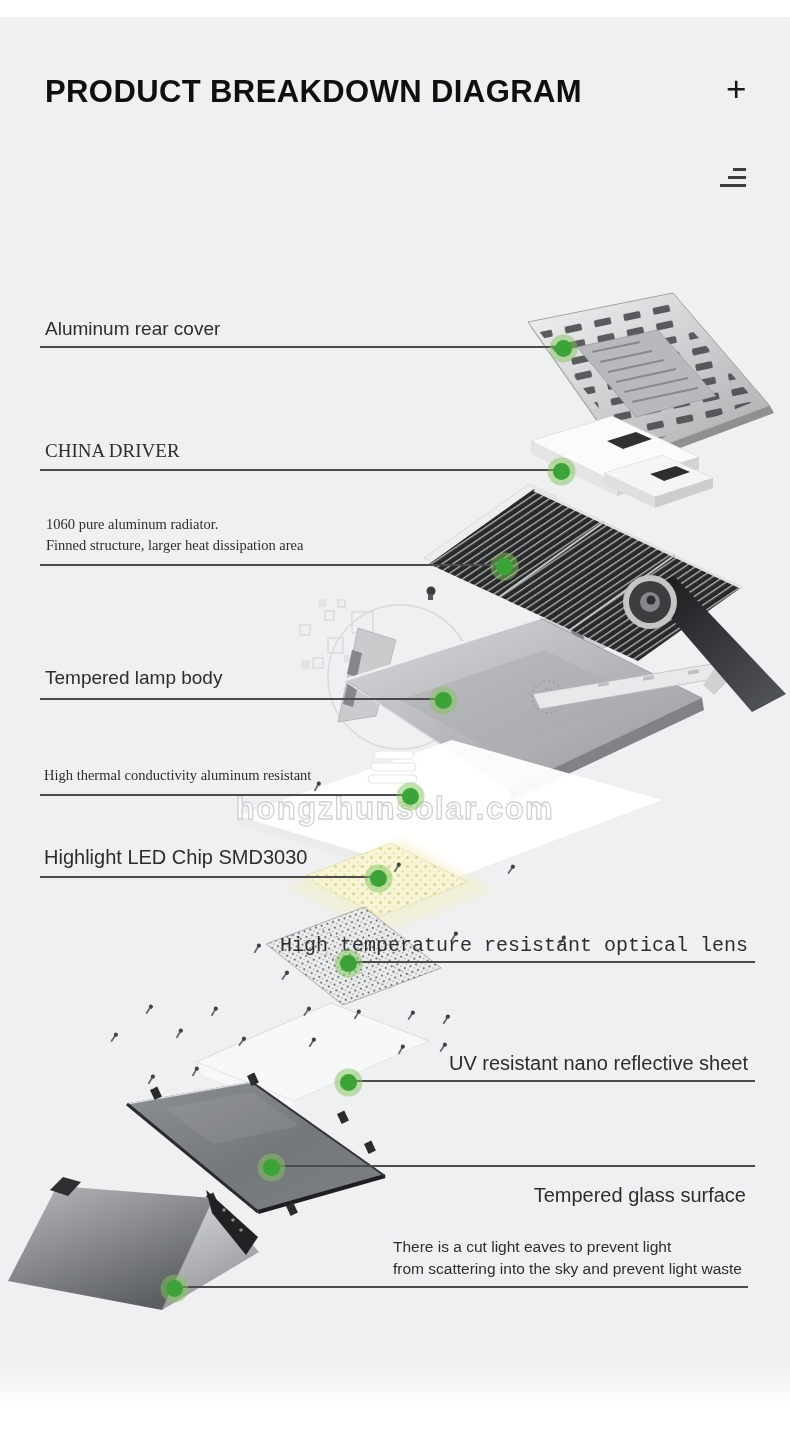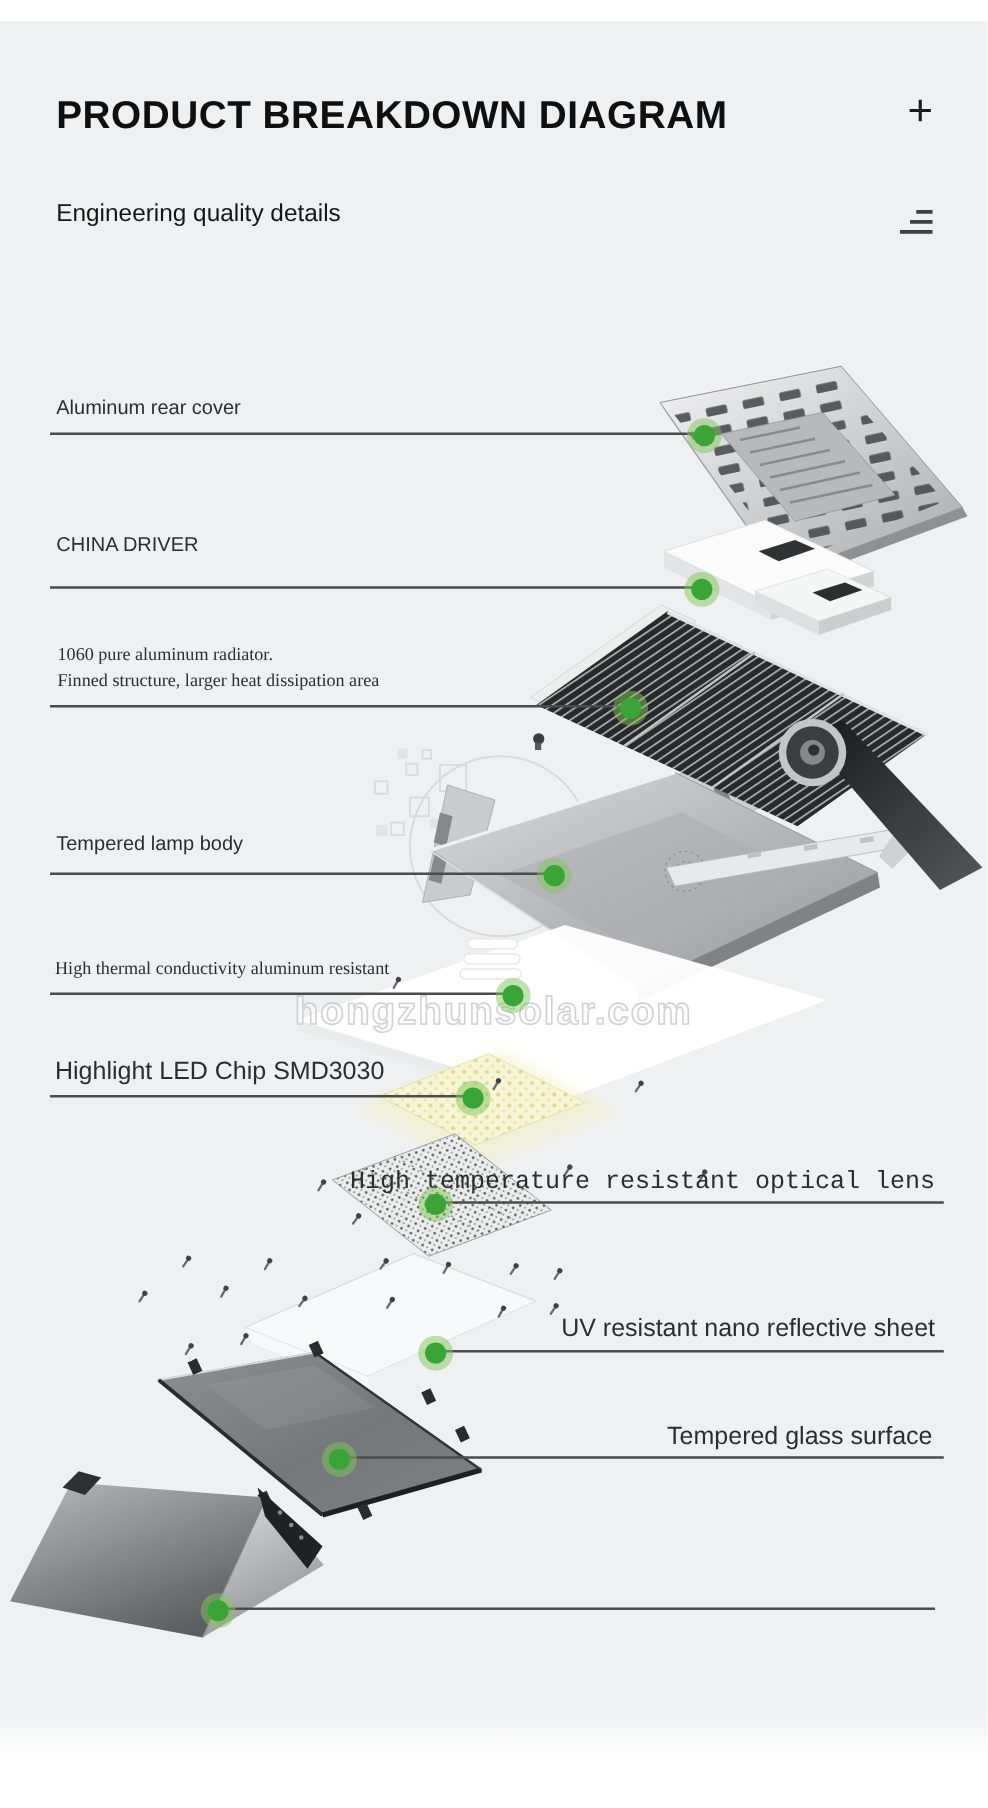--- a/index.html
+++ b/index.html
@@ -12,38 +12,37 @@
   .subtitle{position:absolute;left:45px;top:160px;margin:0;font-size:19.5px;font-weight:400;color:#151515;line-height:1.2;z-index:9;}
   .lines-icon{position:absolute;left:696px;top:168px;width:50px;display:flex;flex-direction:column;align-items:flex-end;gap:5px;z-index:9;}
   .lines-icon i{display:block;height:3px;background:#3d3f41;}
   .lines-icon i:nth-child(1){width:13px;}
   .lines-icon i:nth-child(2){width:18px;}
   .lines-icon i:nth-child(3){width:26px;}
   svg.diagram{position:absolute;left:0;top:0;z-index:2;}
   .watermark{position:absolute;left:0;top:791px;width:790px;text-align:center;font-size:31px;font-weight:700;
     letter-spacing:1.5px;color:rgba(255,255,255,0.5);-webkit-text-stroke:1.3px rgba(203,204,206,0.9);z-index:6;}
   .co-label{position:absolute;color:#2d2d2d;z-index:8;white-space:nowrap;}
-  .lg{font-size:16px;}
+  .lg{font-size:19px;}
   .md{font-size:20px;}
   .sm{font-size:14.5px;line-height:21px;font-family:Liberation Serif, serif;}
   .sm10{font-size:15.5px;line-height:21.5px;}
   .right{text-align:right;}
   .rule{position:absolute;height:2px;background:#4b4b4b;z-index:7;}
   .dot{position:absolute;width:17px;height:17px;margin-left:-8.5px;margin-top:-7.5px;border-radius:50%;
     background:#3ba338;box-shadow:0 0 0 5.5px rgba(130,197,92,0.5);z-index:8;}
 </style>
 </head>
 <body>
 
 <div class="page">
   <div class="canvas"></div>
 
   <h1 class="title">PRODUCT BREAKDOWN DIAGRAM</h1>
   <div class="plus">+</div>
-  <h2 class="subtitle">Engineering quality details</h2>
   <div class="lines-icon">
       <i></i>
       <i></i>
       <i></i>
     </div>
 
   <svg class="diagram" width="790" height="1446" viewBox="0 0 790 1446">
     <defs>
       <linearGradient id="gMetal" x1="0" y1="0" x2="1" y2="1">
         <stop offset="0" stop-color="#f3f3f4"></stop>
@@ -263,21 +262,21 @@
       <use href="#screw" transform="translate(196,1070) rotate(30)"></use>
     </g>
   </svg>
 
   <div class="watermark">hongzhunsolar.com</div>
 
   <div class="co-label lg" style="left:45px;top:318px;">Aluminum rear cover</div>
   <div class="rule" style="left:40px;top:346px;width:523px;"></div>
   <div class="dot" style="left:563px;top:347px;"></div>
 
-  <div class="co-label lg" style="left:45px;top:428px;">CHINA DRIVER</div>
+  <div class="co-label lg" style="left:45px;top:440px;font-family:Liberation Serif, serif;">CHINA DRIVER</div>
   <div class="rule" style="left:40px;top:469px;width:521px;"></div>
   <div class="dot" style="left:561px;top:470px;"></div>
 
   <div class="co-label sm" style="left:46px;top:514px;">
     <div>1060 pure aluminum radiator.</div>
     <div>Finned structure, larger heat dissipation area</div>
   </div>
   <div class="rule" style="left:40px;top:564px;width:464px;"></div>
   <div class="dot" style="left:504px;top:565px;"></div>
 
@@ -294,19 +293,23 @@
   <div class="dot" style="left:378px;top:877px;"></div>
 
   <div class="co-label md right" style="right:42px;top:934px;font-family:Liberation Mono, monospace;">High temperature resistant optical lens</div>
   <div class="rule" style="left:348px;top:961px;width:407px;"></div>
   <div class="dot" style="left:348px;top:962px;"></div>
 
   <div class="co-label md right" style="right:42px;top:1052px;margin-left:28px;">UV resistant nano reflective sheet</div>
   <div class="rule" style="left:348px;top:1080px;width:407px;"></div>
   <div class="dot" style="left:348px;top:1081px;"></div>
 
-  <div class="co-label md right" style="right:44px;top:1138px;">Tempered glass surface</div>
+  <div class="co-label md right" style="right:44px;top:1184px;">Tempered glass surface</div>
   <div class="rule" style="left:271px;top:1165px;width:484px;"></div>
   <div class="dot" style="left:271px;top:1166px;"></div>
 
+  <div class="co-label sm10" style="left:393px;top:1236px;">
+    <div>There is a cut light eaves to prevent light</div>
+    <div>from scattering into the sky and prevent light waste</div>
+  </div>
   <div class="rule" style="left:174px;top:1286px;width:574px;"></div>
   <div class="dot" style="left:174px;top:1287px;"></div>
 </div>
 
 </body></html>

